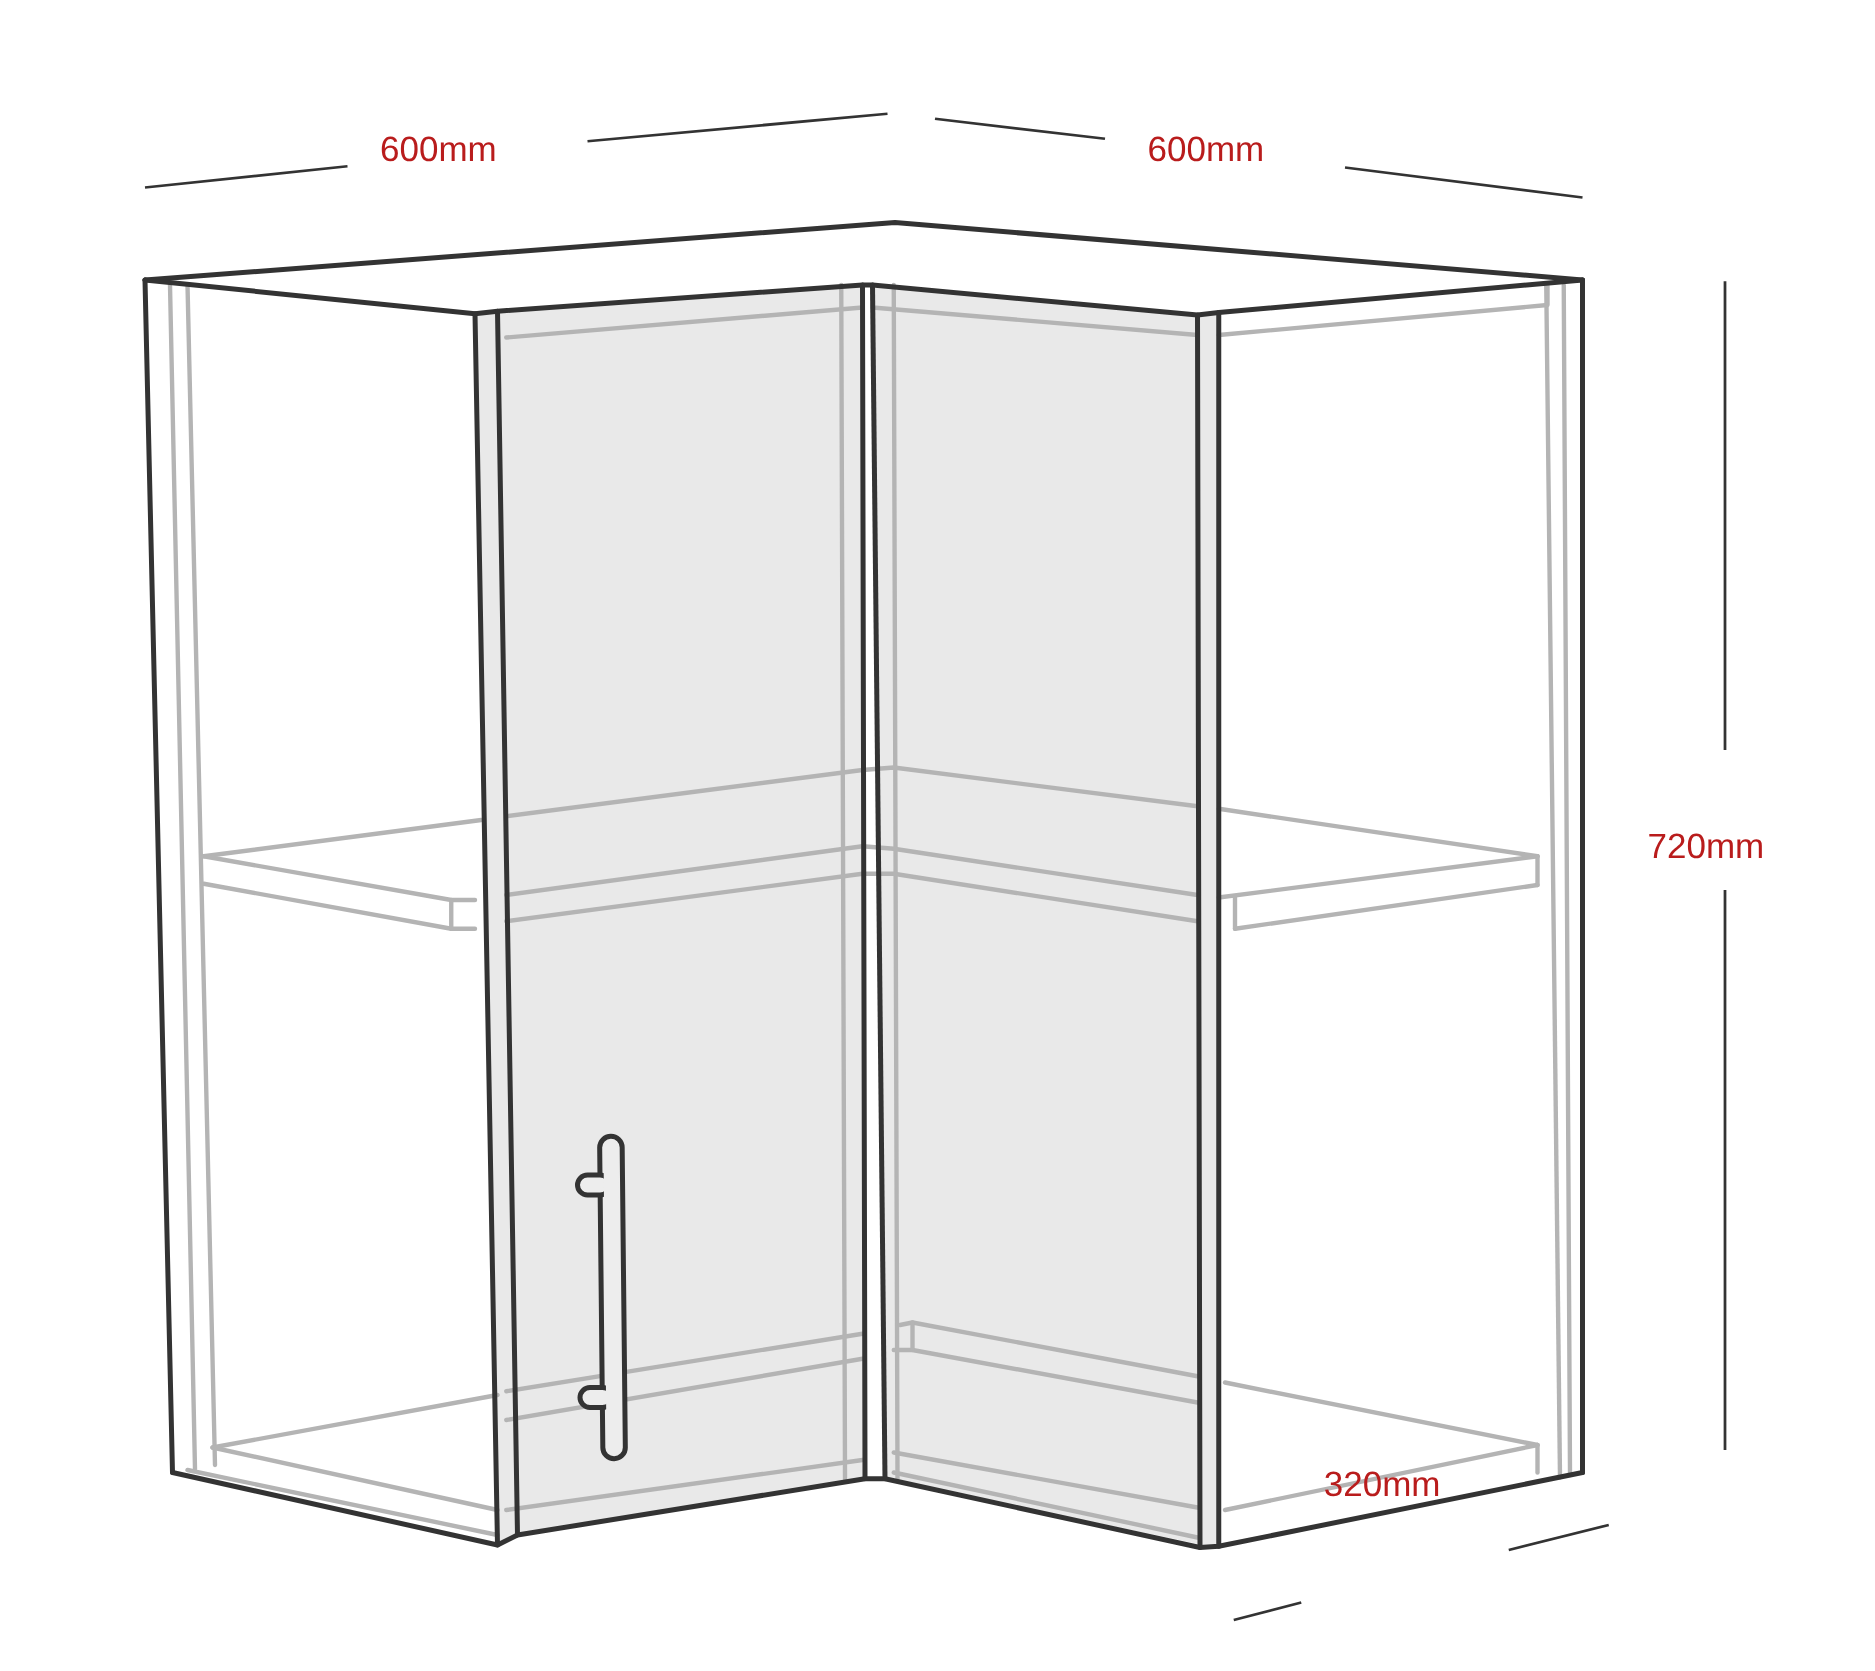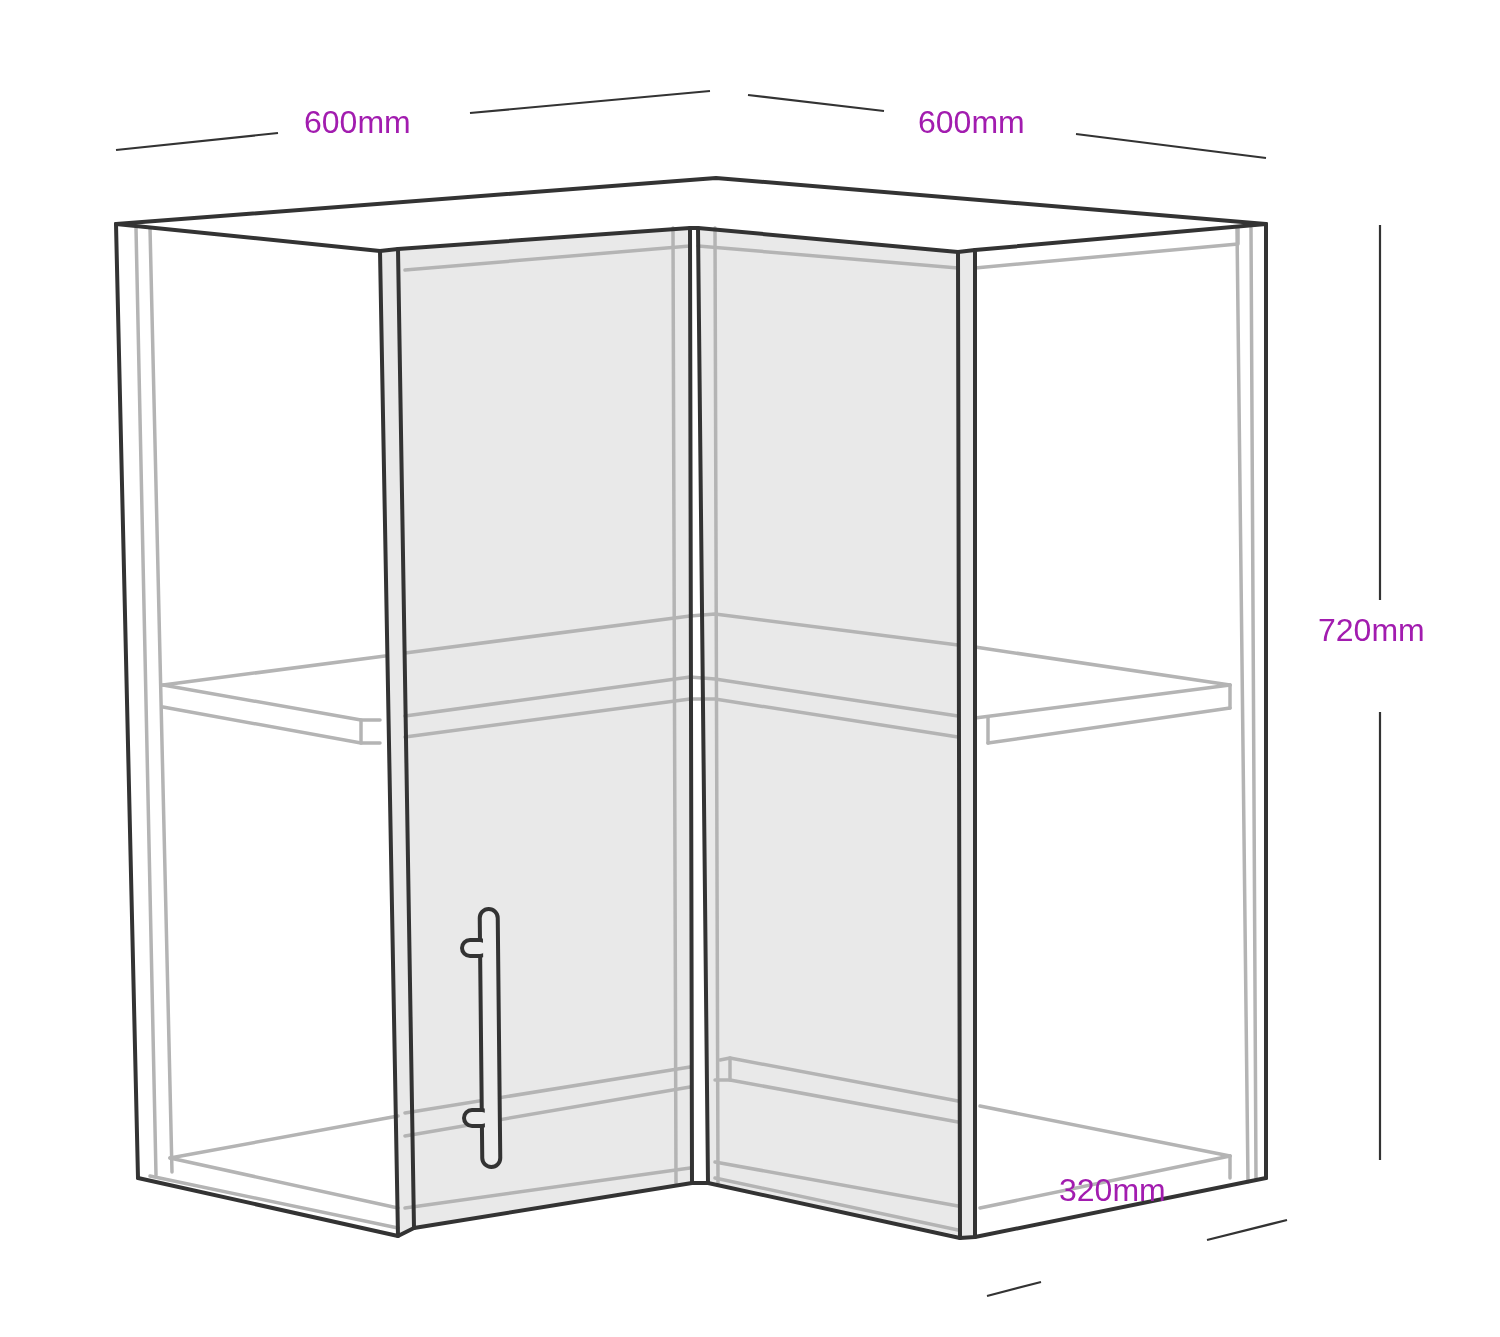--- a/index.html
+++ b/index.html
@@ -1,18 +1,18 @@
 <!DOCTYPE html>
 <html><head>
   <meta charset="utf-8">
   <style>
     html, body { margin: 0; padding: 0; background: #ffffff; }
     body { width: 1500px; height: 1337px; overflow: hidden; position: relative; font-family: "Liberation Sans", sans-serif; }
     #diagram { position: absolute; left: 0; top: 0; width: 1500px; height: 1337px; }
-    .dim-label { position: absolute; font-family: "Liberation Sans", sans-serif; font-size: 32px; color: #a21caf; white-space: nowrap; line-height: 1; }
+    .dim-label { position: absolute; font-family: "Liberation Sans", sans-serif; font-size: 28px; color: #b91c1c; white-space: nowrap; line-height: 1; }
     .outline { fill: none; stroke: #333333; stroke-width: 4; stroke-linejoin: round; stroke-linecap: round; }
     .inner { fill: none; stroke: #b4b4b4; stroke-width: 3.5; stroke-linejoin: round; stroke-linecap: round; }
     .dimline { fill: none; stroke: #333333; stroke-width: 2.2; stroke-linecap: butt; }
     .panel { fill: #e9e9e9; stroke: none; }
     .edge-strip { fill: #e9e9e9; stroke: none; }
     .handle { fill: #ededed; stroke: #333333; stroke-width: 4; }
   </style>
 </head>
 <body>
 
@@ -119,14 +119,14 @@
   <g>
     <rect class="handle" x="481" y="909" width="18" height="258" rx="9" ry="9" transform="rotate(-0.6 490 1038)"></rect>
     <rect class="handle" x="462" y="940" width="26" height="16" rx="8" ry="8"></rect>
     <rect class="handle" x="464" y="1110" width="26" height="16" rx="8" ry="8"></rect>
     <rect x="484" y="912" width="12" height="252" rx="6" ry="6" fill="#ededed" stroke="none" transform="rotate(-0.6 490 1038)"></rect>
   </g>
 </svg>
 
 <div class="dim-label" style="left:304px; top:106px;">600mm</div>
 <div class="dim-label" style="left:918px; top:106px;">600mm</div>
-<div class="dim-label" style="left:1318px; top:614px;">720mm</div>
+<div class="dim-label" style="left:1318px; top:663px;">720mm</div>
 <div class="dim-label" style="left:1059px; top:1174px;">320mm</div>
 
 </body></html>

